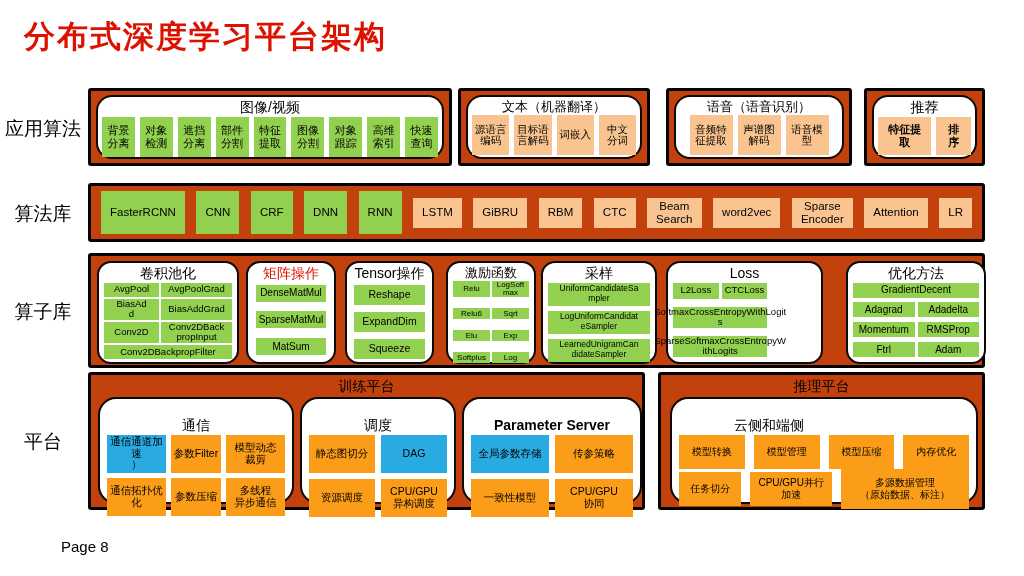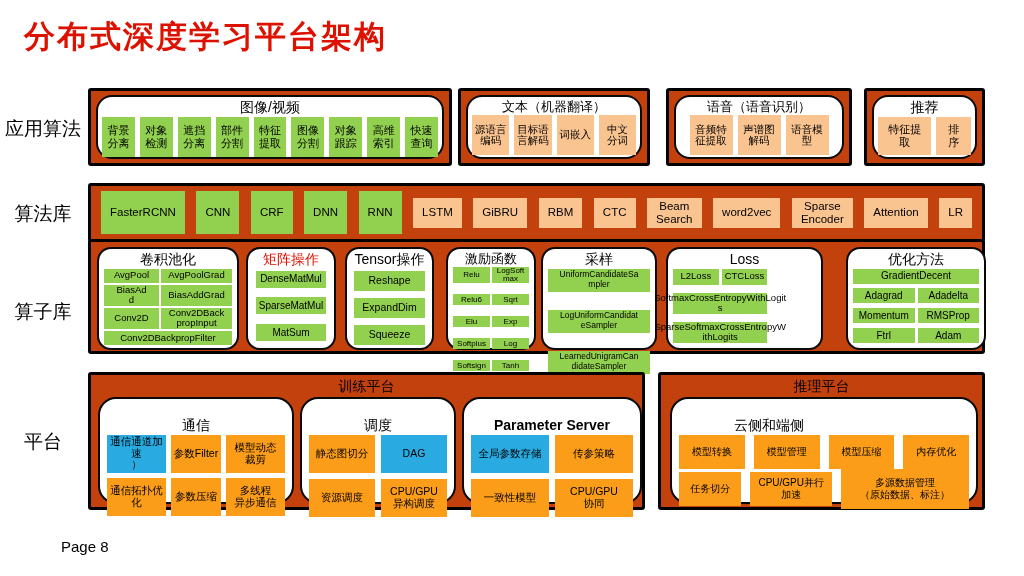--- a/index.html
+++ b/index.html
@@ -23,46 +23,46 @@
   .c-b{background:var(--blue,#29ABE2);}
   .span2{grid-column:span 2;}
   
   .r1{top:88px;height:78px;}
   .r1 .rgroup{left:5px;right:5px;top:4px;bottom:4px;}
   .r1 .items{gap:5px;padding:0 4px 4px;}
   .r1 .box{font-size:11px;height:40px;}
   .g-image .box{width:34px;}
   .g-text .box{width:40px;font-size:10.5px;}
   .g-speech .box{width:43px;font-size:10.5px;}
-  .g-rec .box{padding:0 8px;height:38px;}
+  .g-rec .box{padding:0 8px;height:38px;font-weight:bold;}
   
   .r2{left:88px;top:183px;width:897px;height:59px;}
   .r2 .items{height:100%;justify-content:space-between;padding:0 10px;}
   .r2 .box{font-size:11.5px;padding:0 9px;}
   .r2 .c-g{min-height:43px;}
   .r2 .c-p{min-height:30px;}
   
-  .r3{left:88px;top:239px;width:897px;height:115px;}
+  .r3{left:88px;top:253px;width:897px;height:115px;}
   .r3 .rgroup{top:5px;height:103px;border-radius:14px;padding:0 5px 5px;}
   .grid{display:grid;flex:1;align-content:space-between;}
   .g-conv{left:6px;width:142px;}
   .g-conv .grid{grid-template-columns:55px 1fr;gap:2px;}
   .g-conv .box{font-size:9.5px;min-height:14px;padding:0 1px;}
   .g-matrix{left:155px;width:90px;}
   .g-matrix .grid{grid-template-columns:1fr;gap:5px;padding:2px 3px;}
   .g-matrix .box{font-size:10px;height:17px;}
   .g-tensor{left:254px;width:89px;}
   .g-tensor .grid{grid-template-columns:1fr;gap:7px;padding:2px 2px;}
   .g-tensor .box{font-size:10.5px;height:20px;}
   .g-act{left:355px;width:90px;}
   .g-act .gtitle{font-size:13px;}
   .g-act .grid{grid-template-columns:1fr 1fr;gap:11px 2px;}
   .g-act .box{font-size:8px;min-height:11px;line-height:1;}
   .g-sampling{left:450px;width:116px;}
-  .g-sampling .grid{grid-template-columns:1fr;gap:18px;}
+  .g-sampling .grid{grid-template-columns:1fr;gap:5px;}
   .g-sampling .box{font-size:8.5px;min-height:23px;}
   .g-loss{left:575px;width:157px;}
   .g-loss .grid{grid-template-columns:1fr 1fr 1fr;gap:3px;}
   .g-loss .box{font-size:9.5px;min-height:16px;}
   .g-optim{left:755px;width:140px;}
   .g-optim .grid{grid-template-columns:1fr 1fr;gap:3px;}
   .g-optim .box{font-size:10px;min-height:15px;}
   
   .r4a{left:88px;top:372px;width:557px;height:138px;}
   .r4b{left:658px;top:372px;width:327px;height:138px;}

